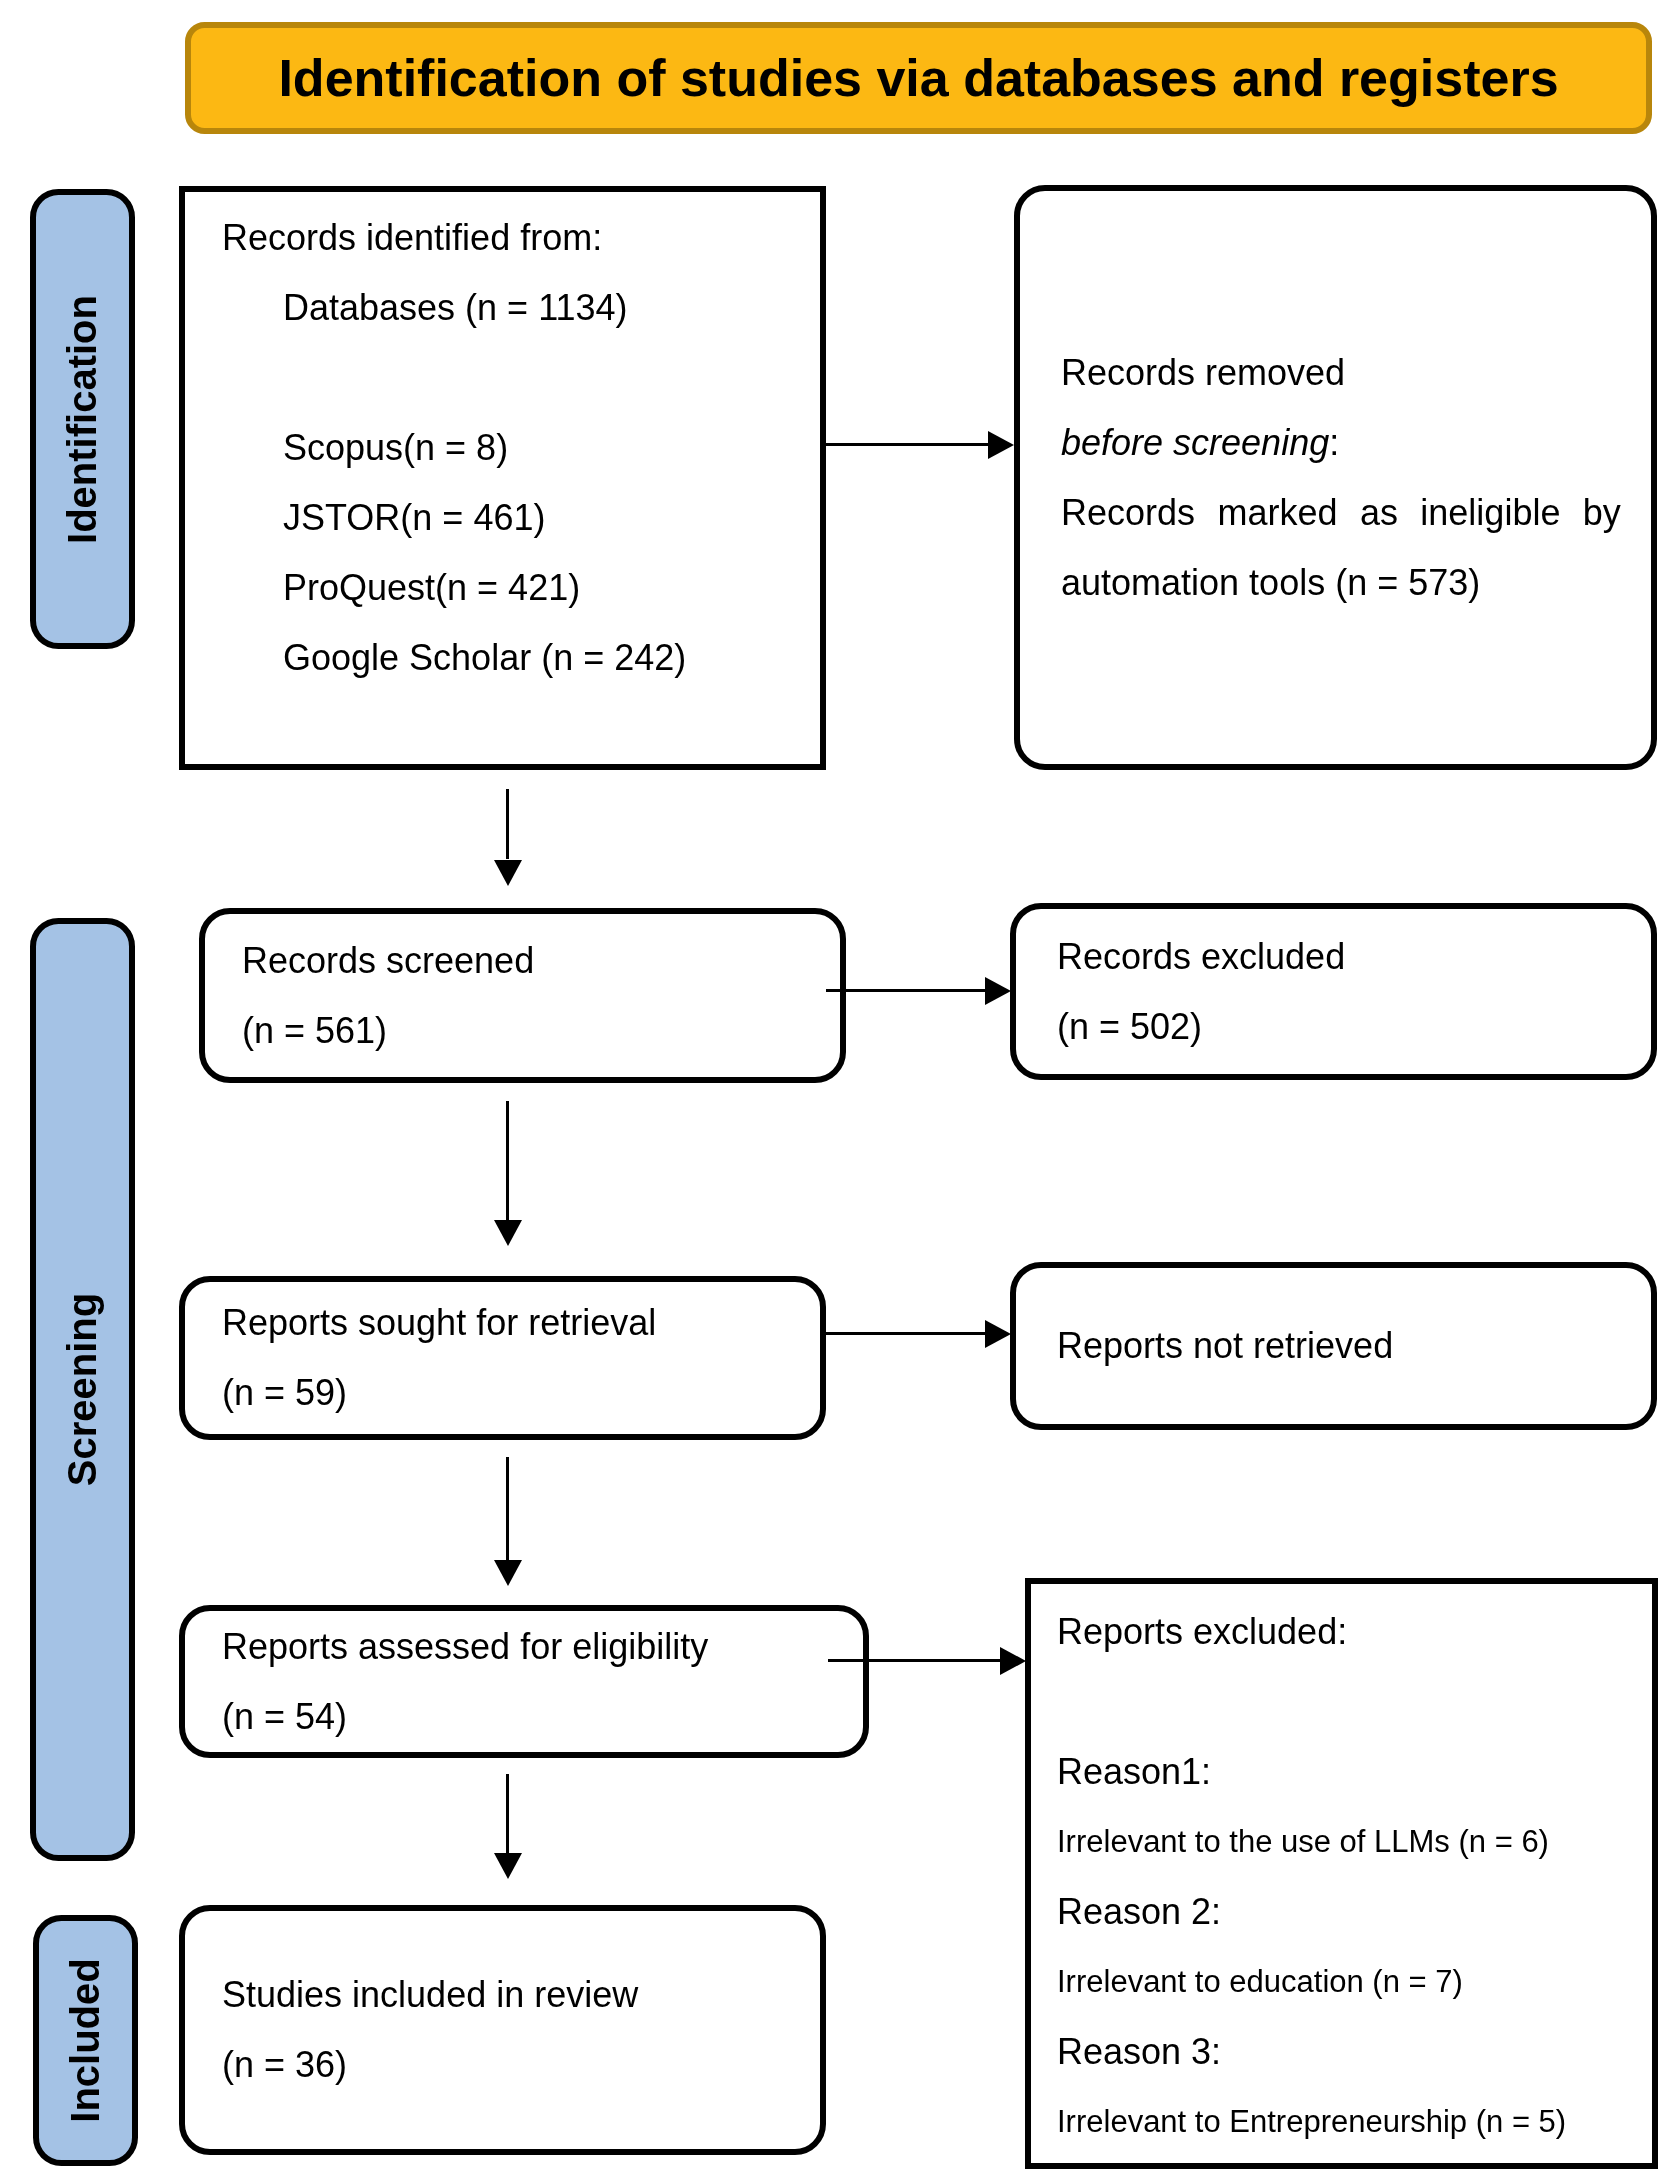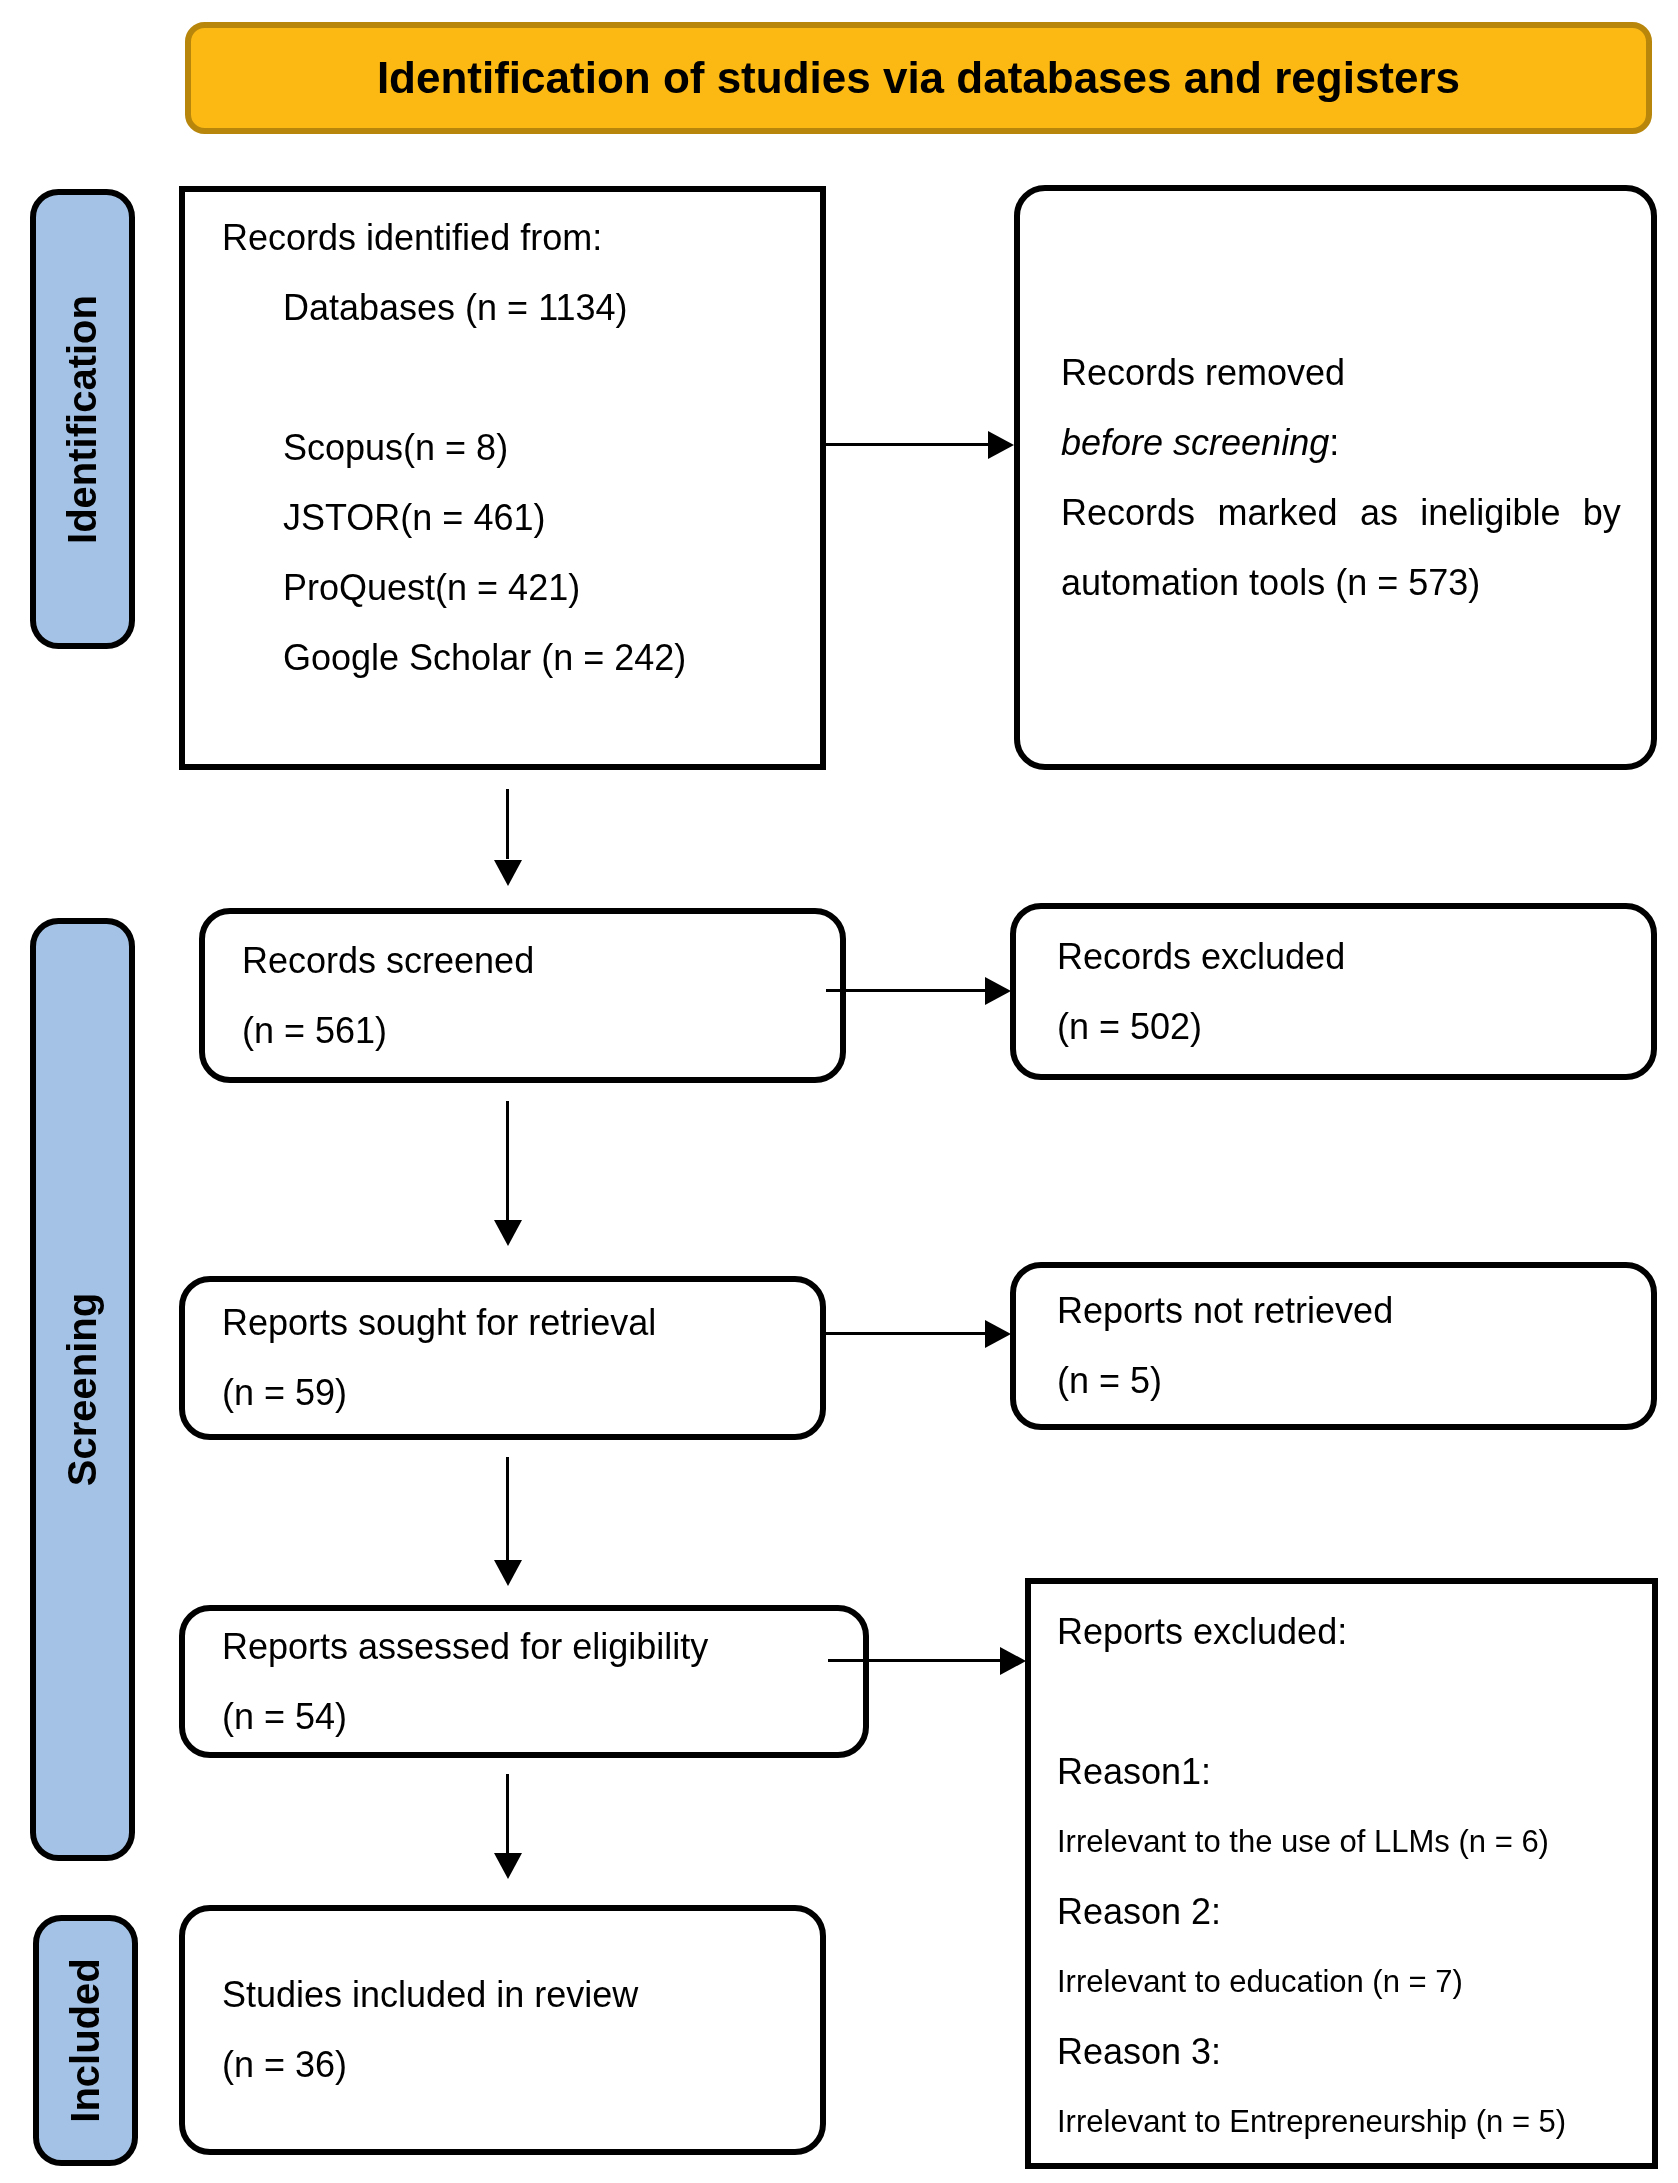--- a/index.html
+++ b/index.html
@@ -21,21 +21,21 @@
     width: 1467px; height: 112px;
     background: #FCB813;
     border: 6.7px solid #B8860B;
     border-radius: 19.6px;
     box-sizing: border-box;
     display: flex;
     align-items: center;
     justify-content: center;
   }
   .banner span {
-    font-size: 44px;
+    font-size: 52px;
     font-weight: bold;
     white-space: nowrap;
   }
   
   .tab {
     position: absolute;
     background: #A4C2E5;
     border: 6.2px solid #000000;
     border-radius: 28.4px;
     box-sizing: border-box;
@@ -184,21 +184,20 @@
   <div class="line">Records excluded</div>
   <div class="line">(n = 502)</div>
 </div>
 
 <div class="box centered" id="box-reports-sought">
   <div class="line">Reports sought for retrieval</div>
   <div class="line">(n = 59)</div>
 </div>
 <div class="box centered" id="box-reports-not-retrieved">
   <div class="line">Reports not retrieved</div>
-  <div class="line">(n = 5)</div>
 </div>
 
 <div class="box centered" id="box-reports-assessed">
   <div class="line">Reports assessed for eligibility</div>
   <div class="line">(n = 54)</div>
 </div>
 <div class="box" id="box-reports-excluded">
   <div class="line">Reports excluded:</div>
   <div class="spacer"></div>
   <div class="line">Reason1:</div>

